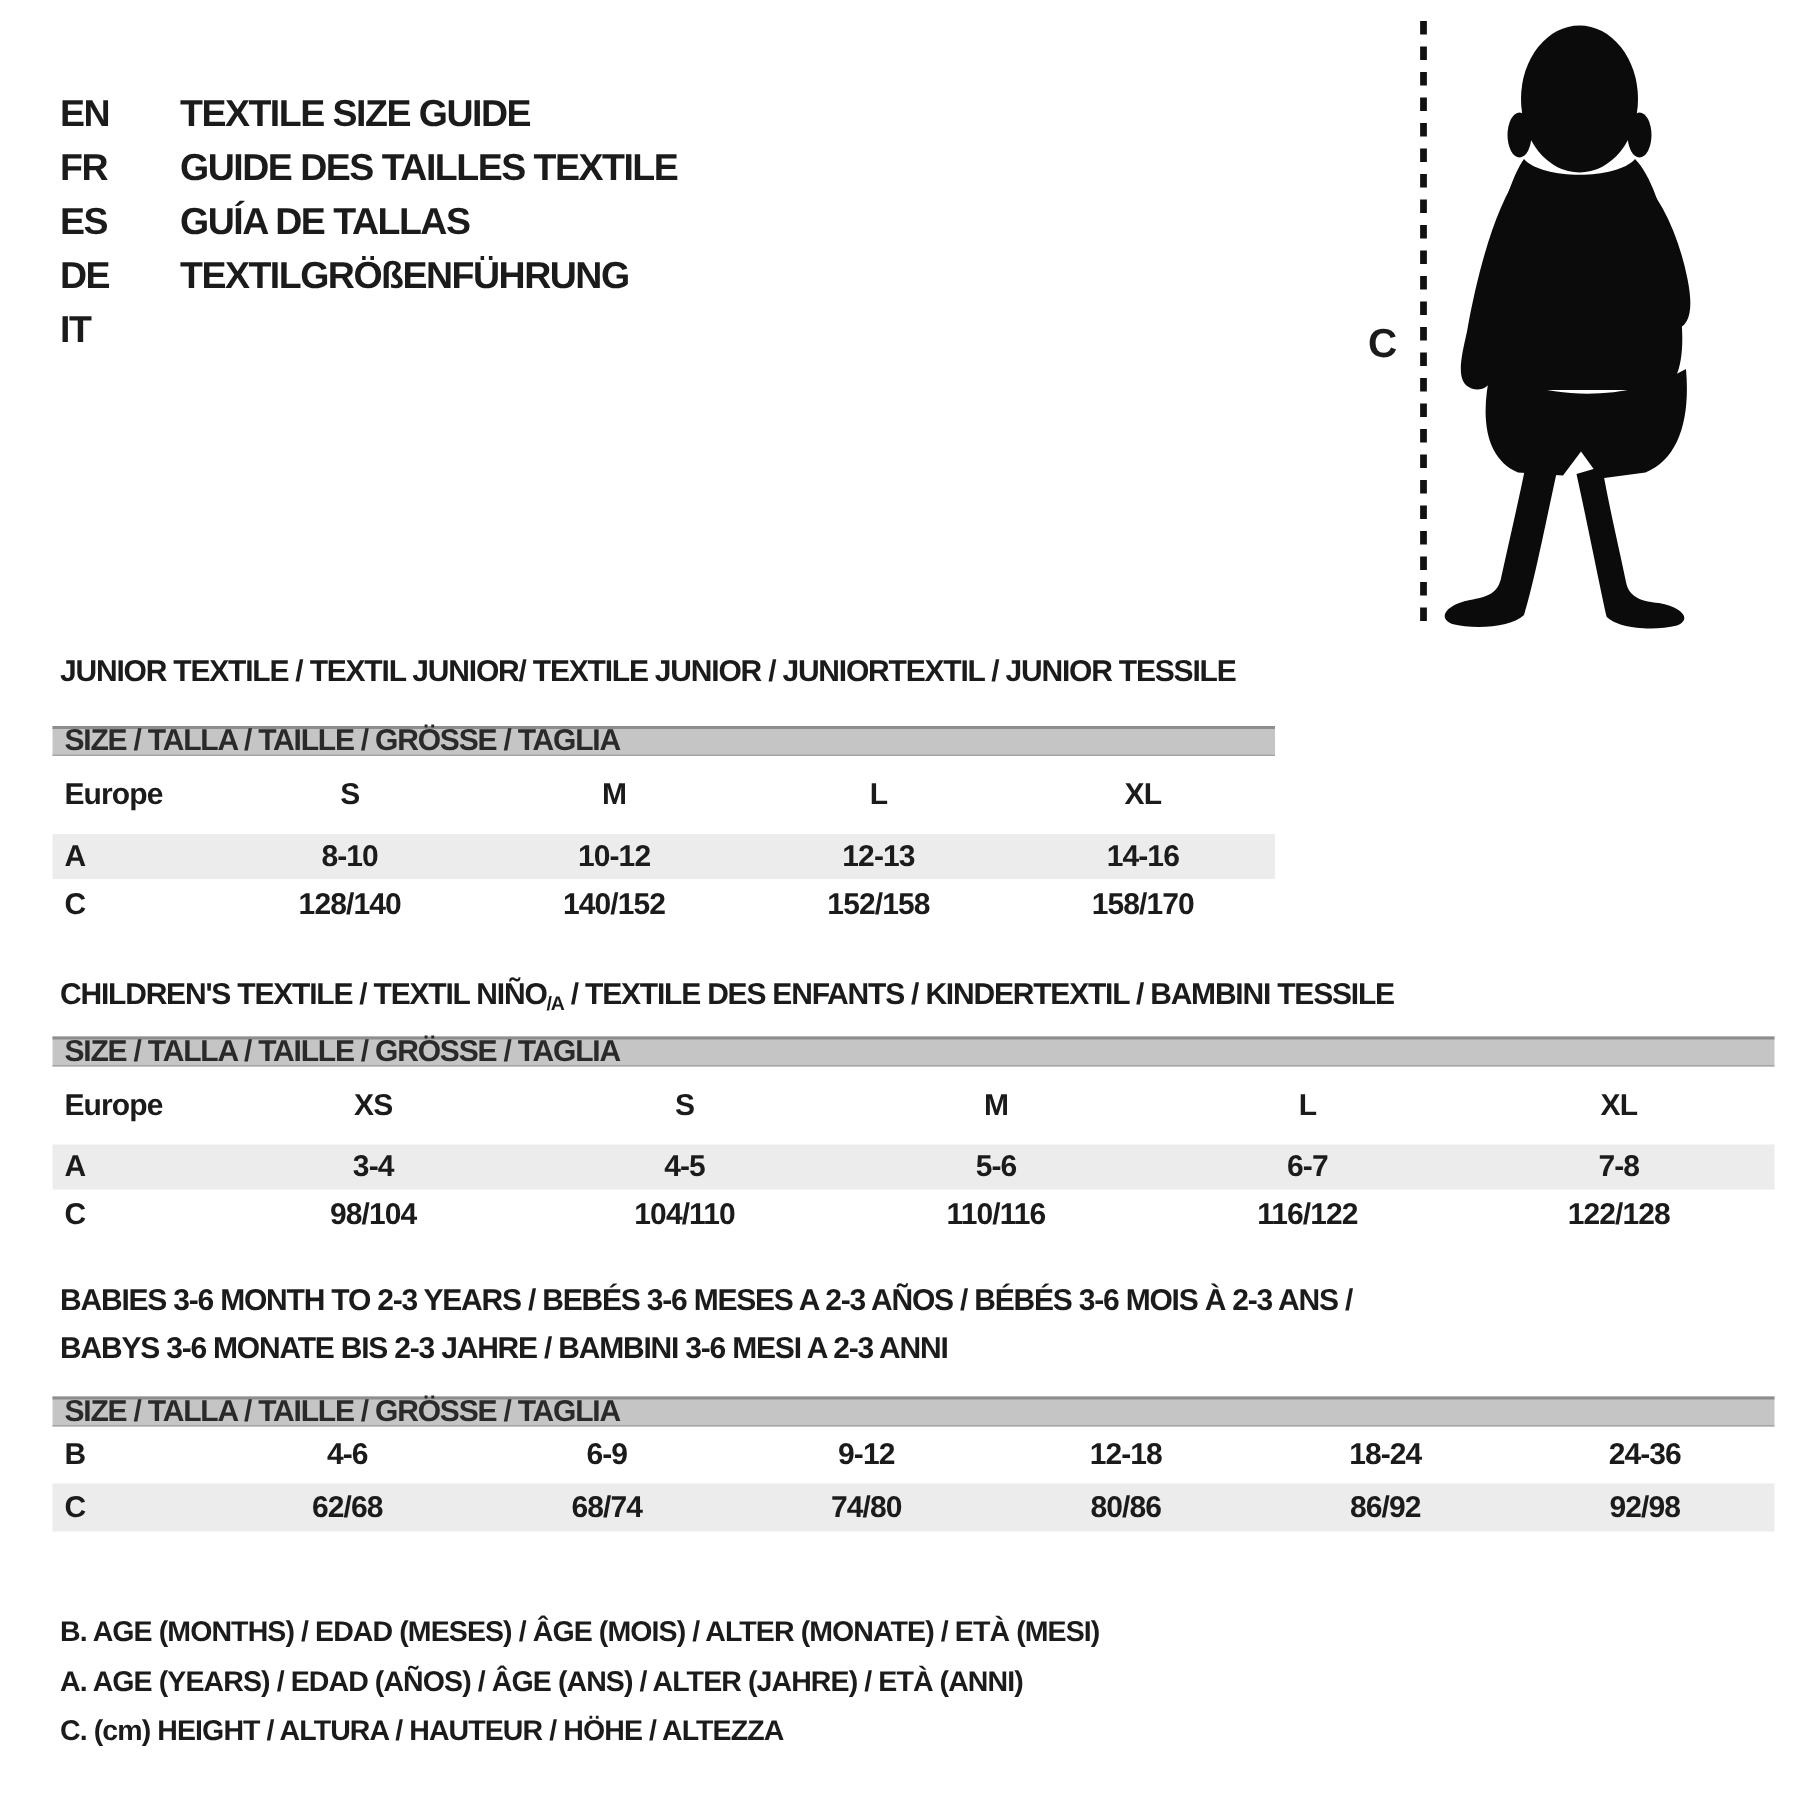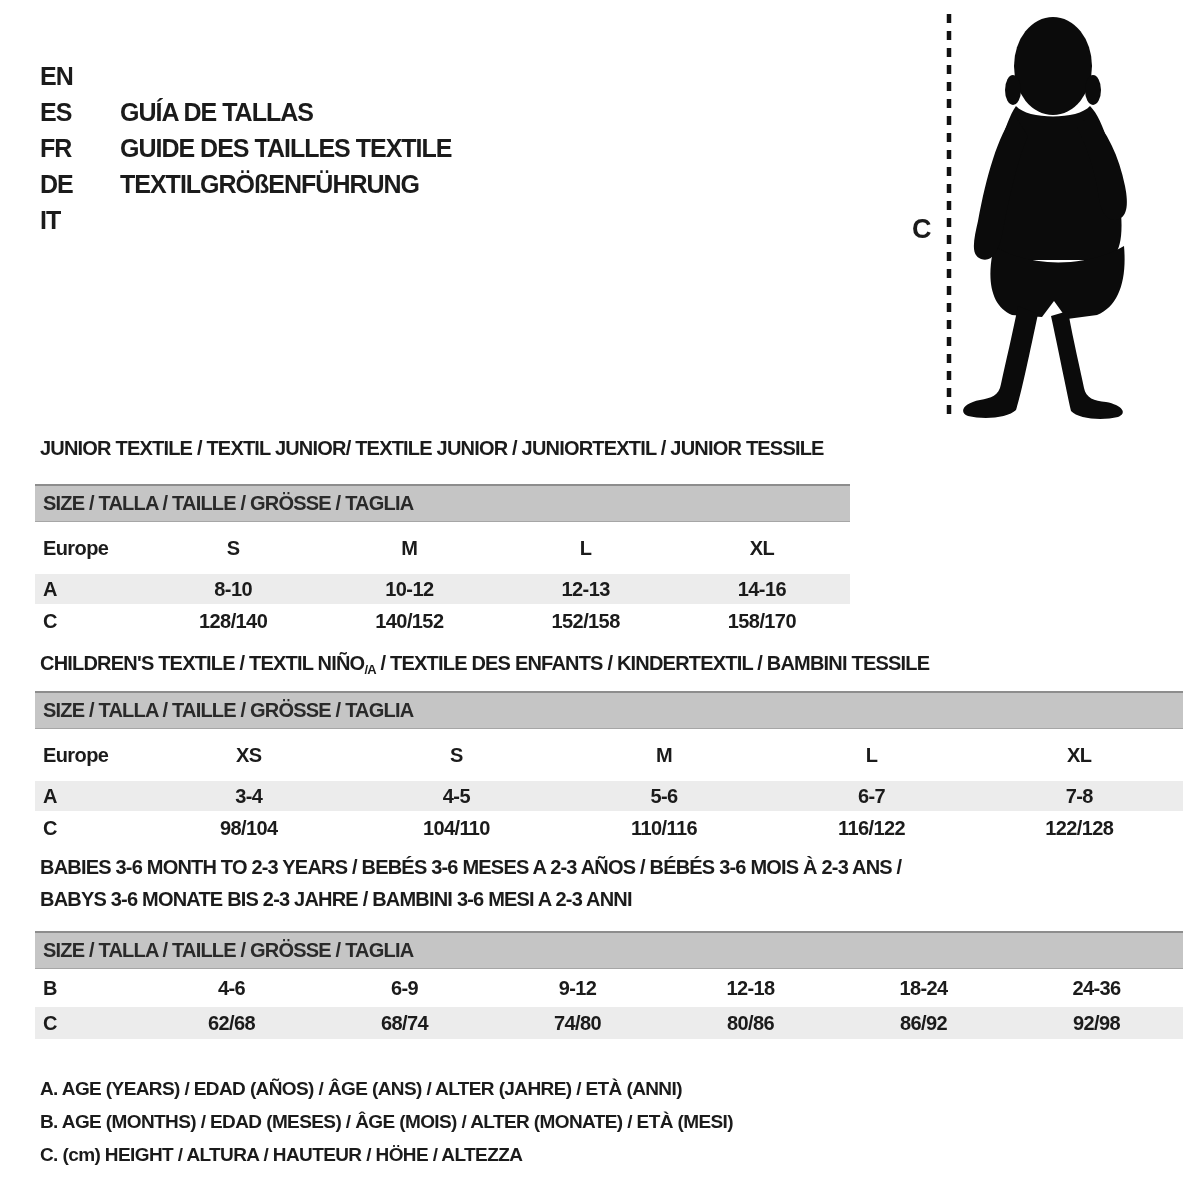--- a/index.html
+++ b/index.html
@@ -16,21 +16,21 @@
   .dash-line { position:absolute; left:944px; top:12px; }
   .c-label { position:absolute; left:912px; top:214px; font-weight:700; font-size:27px; }
   .baby { position:absolute; left:958px; top:8px; }
 
   
   .sec { position:absolute; left:40px; font-weight:700; font-size:20px; letter-spacing:-0.8px; white-space:nowrap; }
   .subsz { font-size:13px; vertical-align:-4px; font-weight:700; }
 
   
   .t { position:absolute; left:35px; }
-  .bar { height:38px; background:#c5c5c5; border-top:2px solid #8d8d8d; border-bottom:1px solid #a6a6a6;
+  .bar { height:20px; background:#c5c5c5; border-top:2px solid #8d8d8d; border-bottom:1px solid #a6a6a6;
          display:flex; align-items:center; padding-left:8px;
          font-weight:700; font-size:20px; letter-spacing:-0.8px; color:#2a2a2a; }
   .row { display:grid; align-items:center; }
   .t1 .row { grid-template-columns:110px repeat(4,1fr); }
   .t2 .row { grid-template-columns:110px repeat(5,1fr); }
   .t3 .row { grid-template-columns:110px repeat(6,1fr); }
   .h36 { height:52px; } .h30 { height:30px; } .h34 { height:34px; } .h38 { height:38px; } .h32 { height:32px; }
   .shaded { background:#ececec; }
   .lab { padding-left:8px; font-weight:700; font-size:20px; letter-spacing:-0.6px; }
   .c { text-align:center; font-weight:700; font-size:20px; letter-spacing:-0.6px; }
@@ -40,28 +40,29 @@
   .foot-line { height:33px; display:flex; align-items:center; font-weight:700; font-size:19px; letter-spacing:-0.6px; white-space:nowrap; }
 </style>
 </head>
 <body>
 
 <div id="sheet">
 
   <div class="langs">
     <div class="lang-line">
       <span class="lang-code">EN</span>
+      <span class="lang-title">TEXTILE SIZE GUIDE</span>
+    </div>
+    <div class="lang-line">
+      <span class="lang-code">FR</span>
+      <span class="lang-title">GUIDE DES TAILLES TEXTILE</span>
     </div>
     <div class="lang-line">
       <span class="lang-code">ES</span>
       <span class="lang-title">GUÍA DE TALLAS</span>
-    </div>
-    <div class="lang-line">
-      <span class="lang-code">FR</span>
-      <span class="lang-title">GUIDE DES TAILLES TEXTILE</span>
     </div>
     <div class="lang-line">
       <span class="lang-code">DE</span>
       <span class="lang-title">TEXTILGRÖßENFÜHRUNG</span>
     </div>
     <div class="lang-line">
       <span class="lang-code">IT</span>
     </div>
   </div>
 
@@ -158,18 +159,18 @@
       <div class="c">62/68</div>
       <div class="c">68/74</div>
       <div class="c">74/80</div>
       <div class="c">80/86</div>
       <div class="c">86/92</div>
       <div class="c">92/98</div>
     </div>
   </div>
 
   <div class="footer">
+    <div class="foot-line">B. AGE (MONTHS) / EDAD (MESES) / ÂGE (MOIS) / ALTER (MONATE) / ETÀ (MESI)</div>
     <div class="foot-line">A. AGE (YEARS) / EDAD (AÑOS) / ÂGE (ANS) / ALTER (JAHRE) / ETÀ (ANNI)</div>
-    <div class="foot-line">B. AGE (MONTHS) / EDAD (MESES) / ÂGE (MOIS) / ALTER (MONATE) / ETÀ (MESI)</div>
     <div class="foot-line">C. (cm) HEIGHT / ALTURA / HAUTEUR / HÖHE / ALTEZZA</div>
   </div>
 
 </div>
 
 </body></html>

